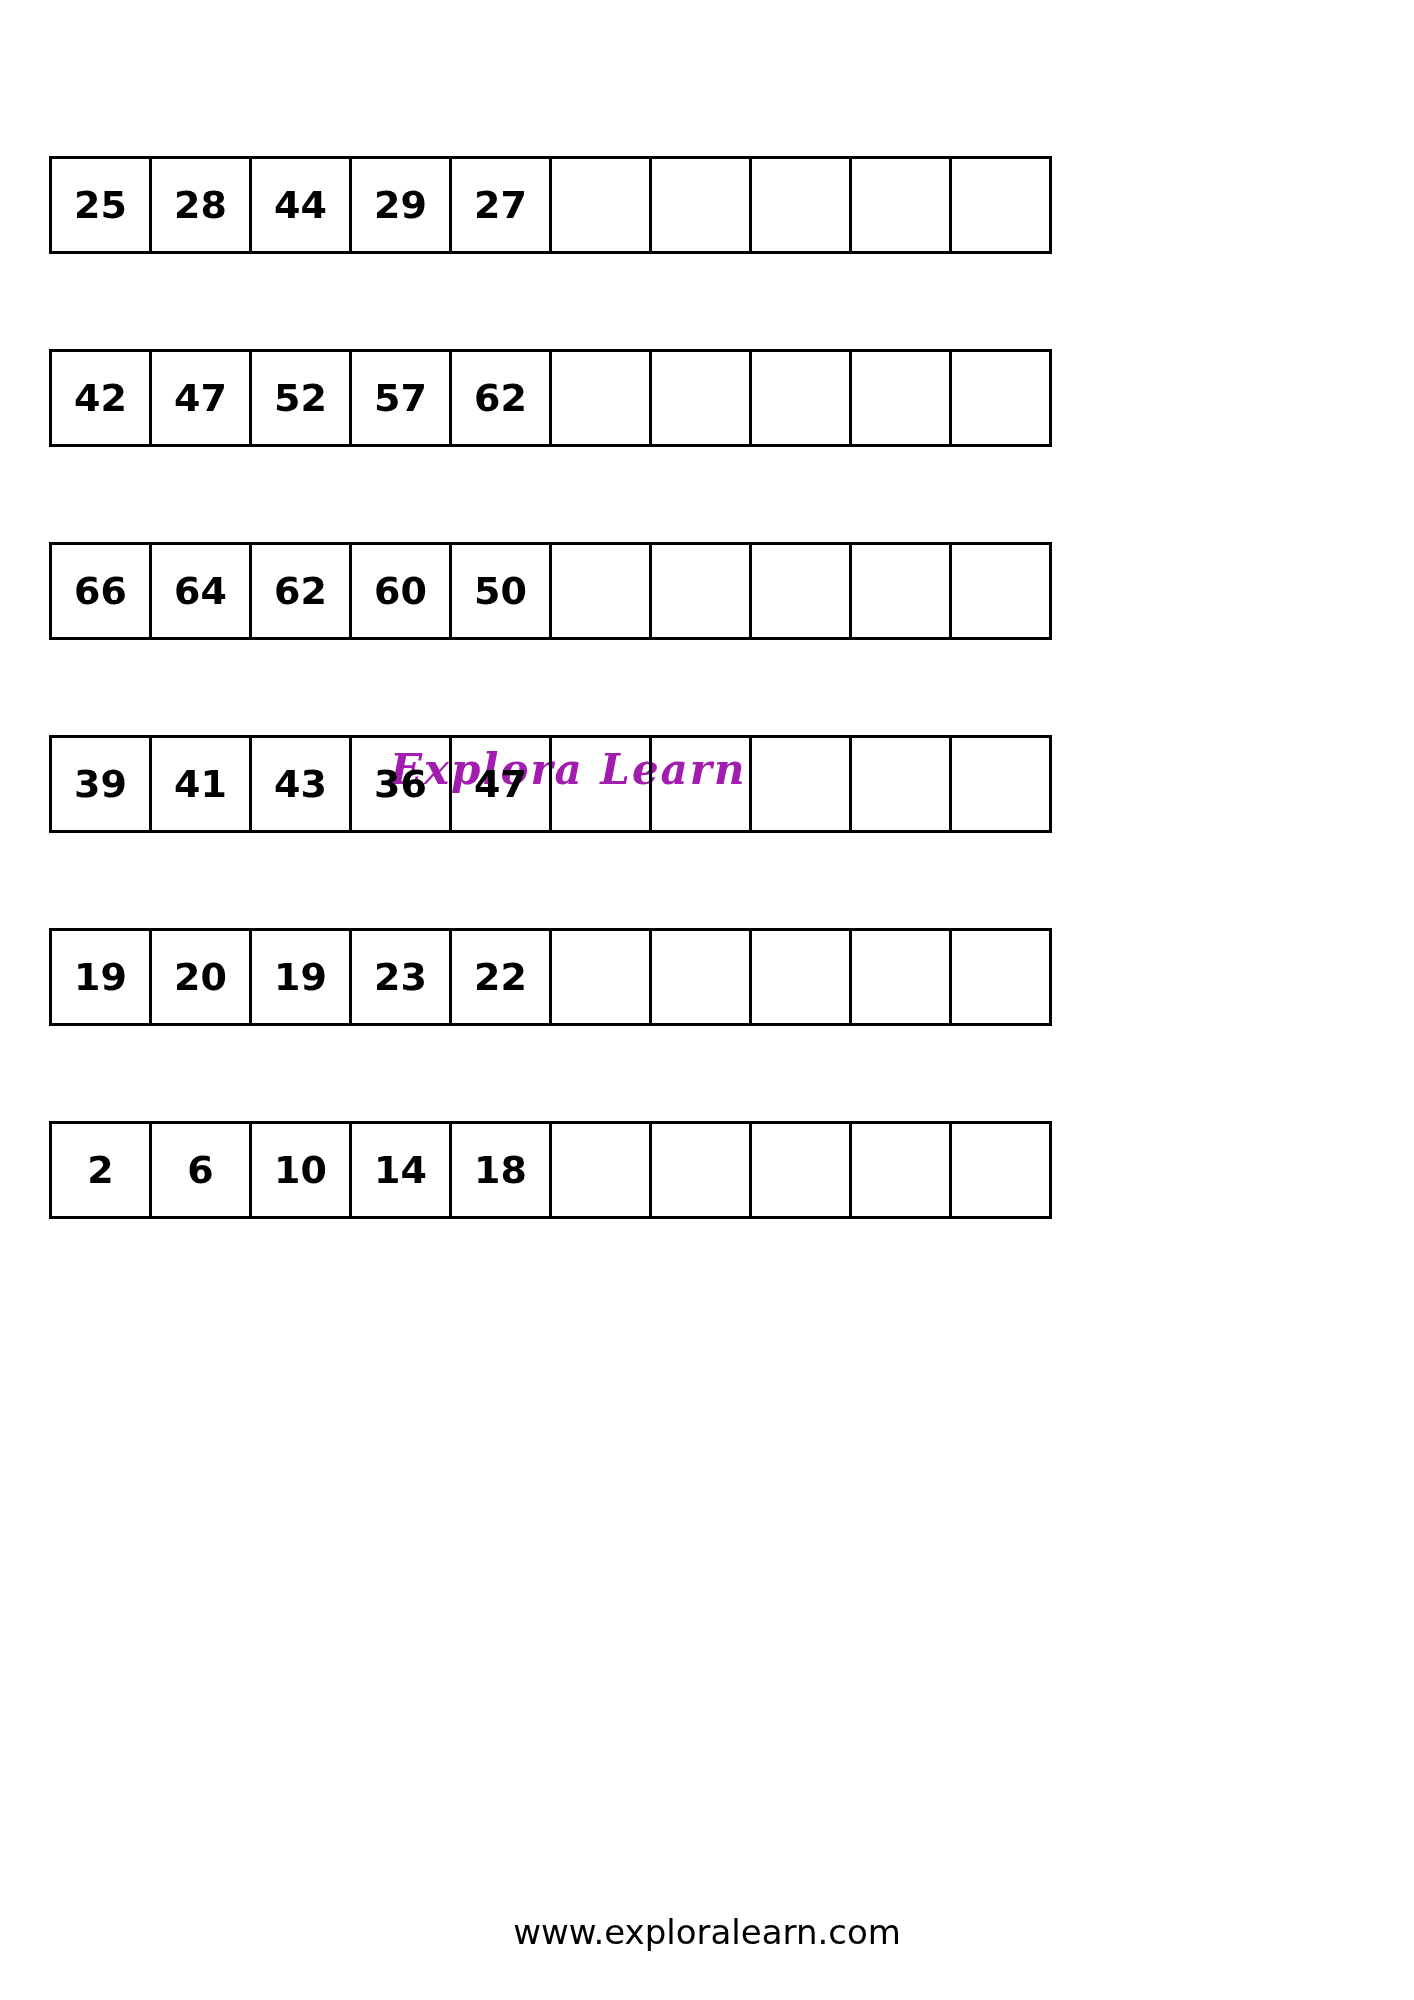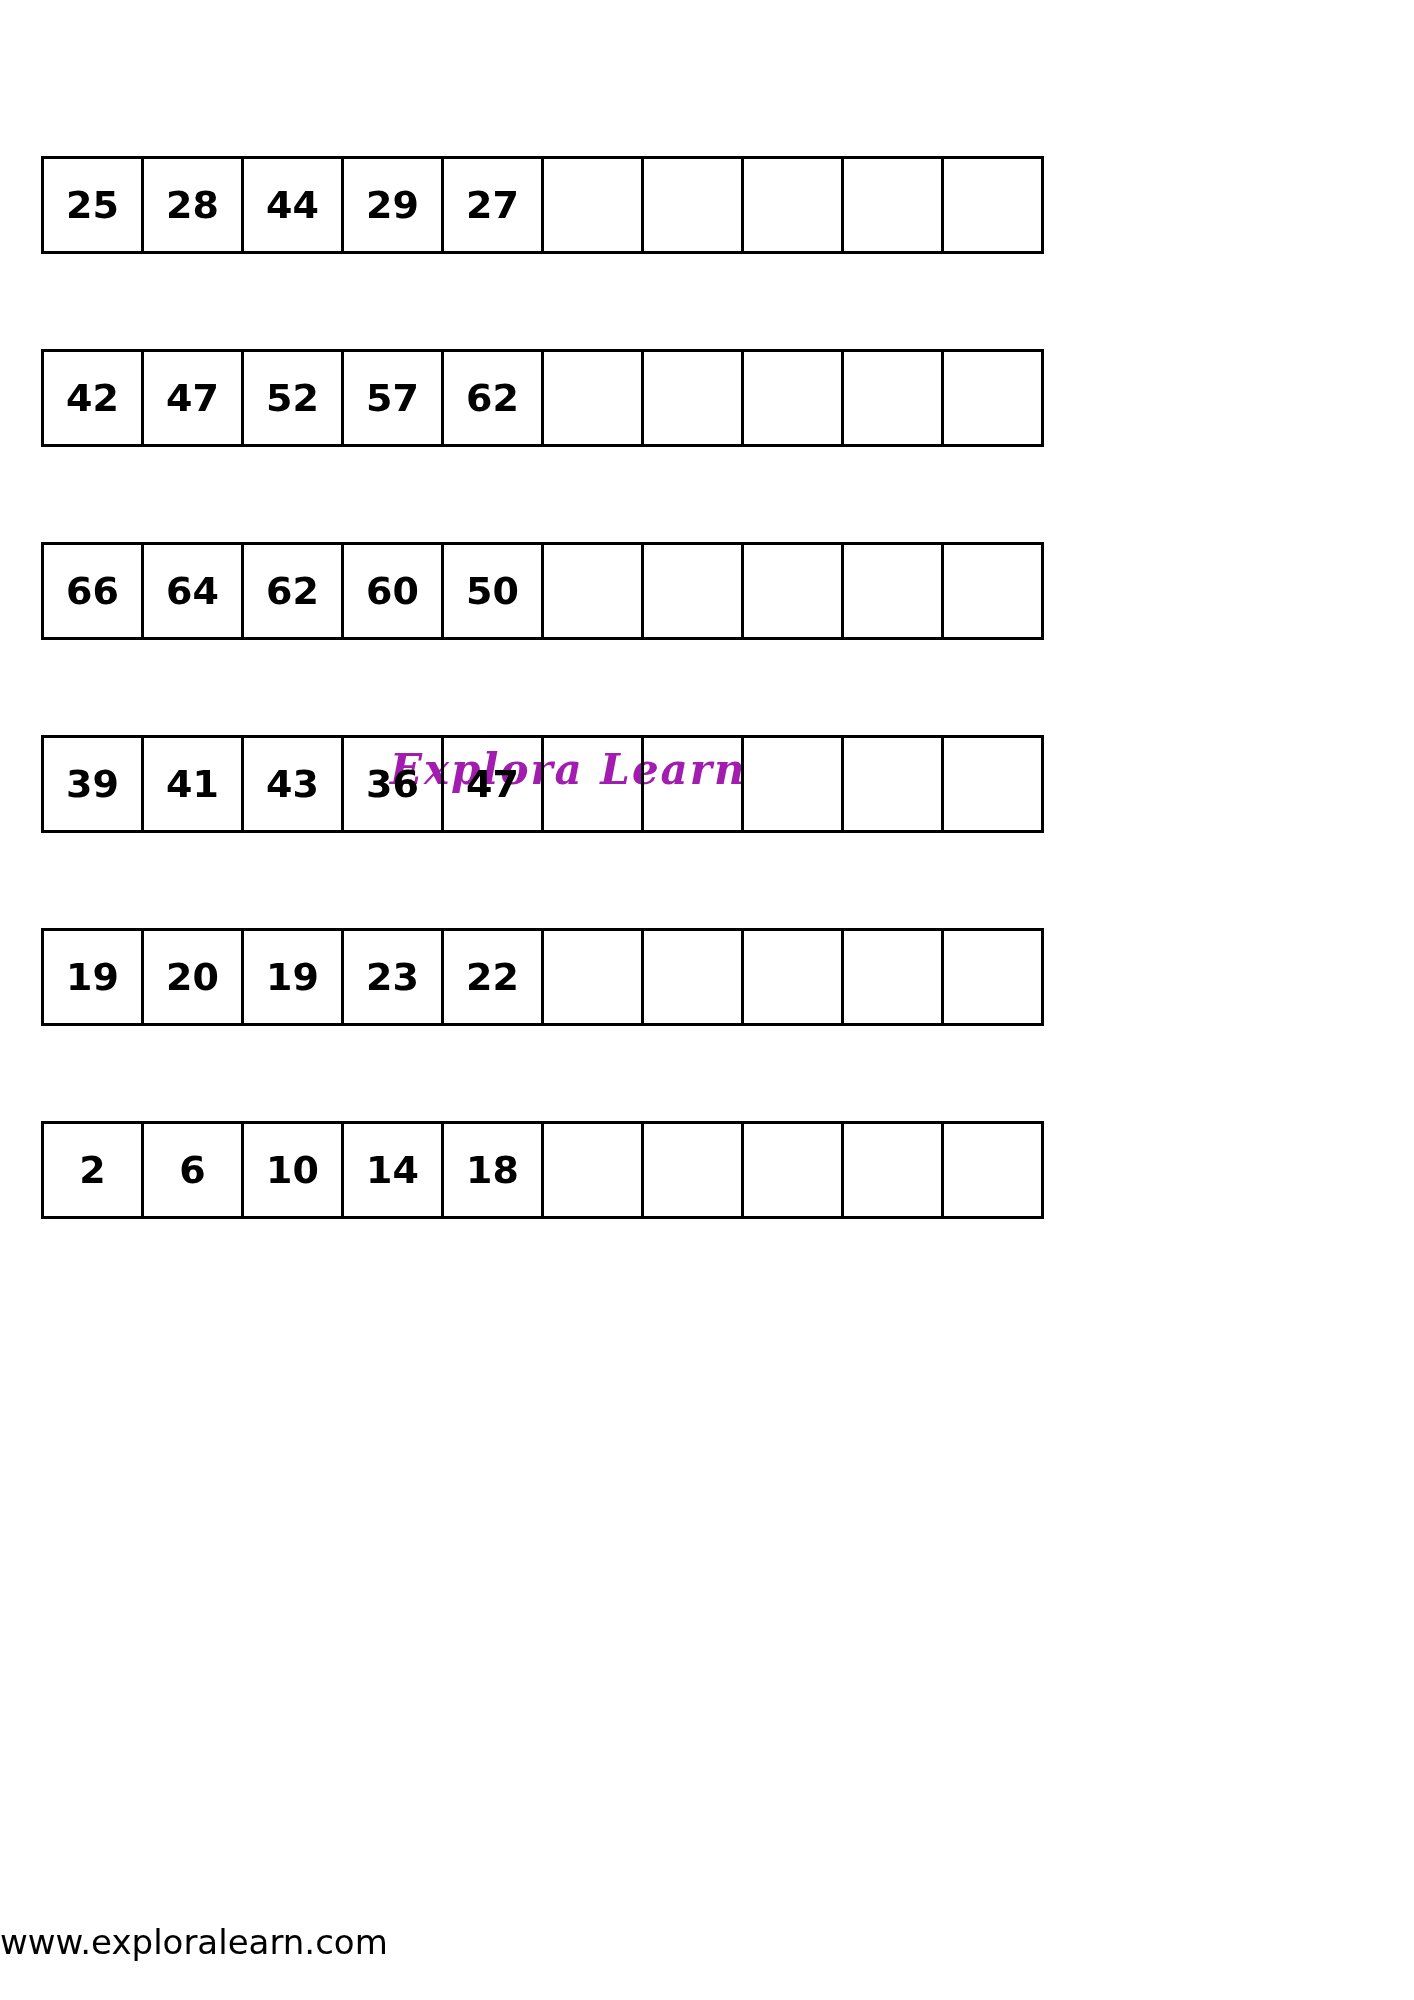--- a/index.html
+++ b/index.html
@@ -53,40 +53,41 @@
     margin-left: -3px;
     display: flex;
     align-items: center;
     justify-content: center;
     font-size: 38px;
     font-weight: 700;
     color: #000000;
     background: transparent;
   }
   .cell:first-child {
-    margin-left: 0;
+    margin-left: 8px;
   }
   .watermark {
     position: absolute;
     top: 745px;
     left: 390px;
     font-size: 42px;
     font-style: italic;
     font-weight: 700;
     color: #a21caf;
     letter-spacing: 2px;
     z-index: 1;
     pointer-events: none;
     font-family: "DejaVu Serif", serif;
   }
   .footer {
     position: absolute;
-    bottom: 38px;
+    bottom: 48px;
     left: 0;
     width: 1414px;
+    text-align: center;
     font-size: 34px;
     color: #000000;
     font-family: "DejaVu Sans", sans-serif;
   }
 </style>
 </head>
 <body>
 
 <div class="page">
 

